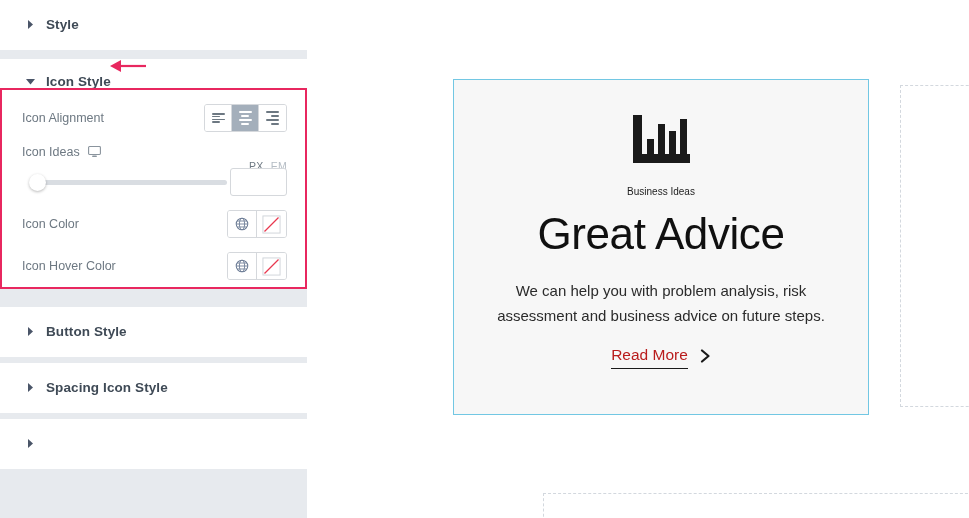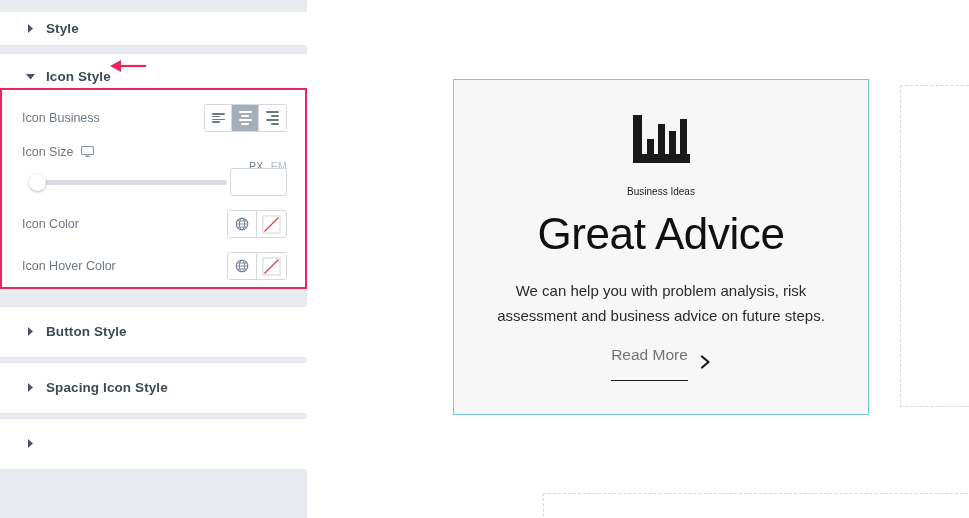--- a/index.html
+++ b/index.html
@@ -188,42 +188,42 @@
     color: #2b2b2b;
     text-align:center;
     width: 352px;
     margin-bottom: 18px;
   }
   #card-cta {
     display:inline-flex; align-items:center; gap: 12px;
   }
   #card-cta-label {
     font-size: 15.5px;
-    color:#737373;
+    color:#b91c1c;
     border-bottom: 1.5px solid #1a1a1a;
-    padding-bottom: 16px;
+    padding-bottom: 4px;
   }
   #card-cta-arrow { color:#1a1a1a; display:inline-flex; margin-bottom:4px; }
 
   
   .dashed-box {
     position:absolute;
     border: 1px dashed #d3d8de;
   }
   #dashed-right { left: 593px; top: 85px; width: 190px; height: 322px; }
   #dashed-bottom { left: 236px; top: 493px; width: 440px; height: 60px; }
 </style>
 </head>
 <body>
 
 <div id="root">
 
   <div id="sidebar">
 
-    <div class="accordion-row" style="height:33px;margin-top:12px;">
+    <div class="accordion-row" style="height:50px;">
       <span class="acc-chevron">
         <svg width="7" height="9" viewBox="0 0 7 9">
             <path d="M1 0 L6 4.5 L1 9 Z" fill="#4a5568"></path>
           </svg>
       </span>
       <span class="acc-title">Style</span>
     </div>
     <div class="accordion-gap" style="height:9px;"></div>
 
     <div class="accordion-row" style="height:46px;">
@@ -236,21 +236,21 @@
     </div>
 
     <svg id="annot-arrow" viewBox="0 0 40 18">
       <path d="M38 9 L8 9" stroke="#e8275f" stroke-width="2.2" fill="none"></path>
       <path d="M2 9 L13 3 L13 15 Z" fill="#e8275f"></path>
     </svg>
 
     <div id="icon-style-panel">
 
       <div class="ctl-row" style="top:13px; height:30px;">
-        <span class="ctl-label">Icon Business</span>
+        <span class="ctl-label">Icon Alignment</span>
         <span class="ctl-spacer"></span>
         <div class="align-group">
           <div class="align-btn">
             <div style="width:13px;">
               <span class="bar" style="width:13px;"></span>
               <span class="bar" style="width:8px;"></span>
               <span class="bar" style="width:13px;"></span>
               <span class="bar" style="width:8px;"></span>
             </div>
           </div>
@@ -267,21 +267,21 @@
               <span class="bar" style="width:13px;"></span>
               <span class="bar" style="width:8px;"></span>
               <span class="bar" style="width:13px;"></span>
               <span class="bar" style="width:8px;"></span>
             </div>
           </div>
         </div>
       </div>
 
       <div class="ctl-row" style="top:52px; height:20px;">
-        <span class="ctl-label">Icon Size</span>
+        <span class="ctl-label">Icon Ideas</span>
         <span class="device-icon">
           <svg width="13" height="12" viewBox="0 0 14 13">
             <rect x="0.6" y="0.6" width="12.8" height="8.6" rx="1" fill="none" stroke="#8a949d" stroke-width="1.2"></rect>
             <rect x="4.5" y="10.4" width="5" height="1.5" rx=".6" fill="#8a949d"></rect>
           </svg>
         </span>
         <span class="ctl-spacer"></span>
         <div class="units">
           <span class="unit active">PX</span>
           <span class="unit">EM</span>

